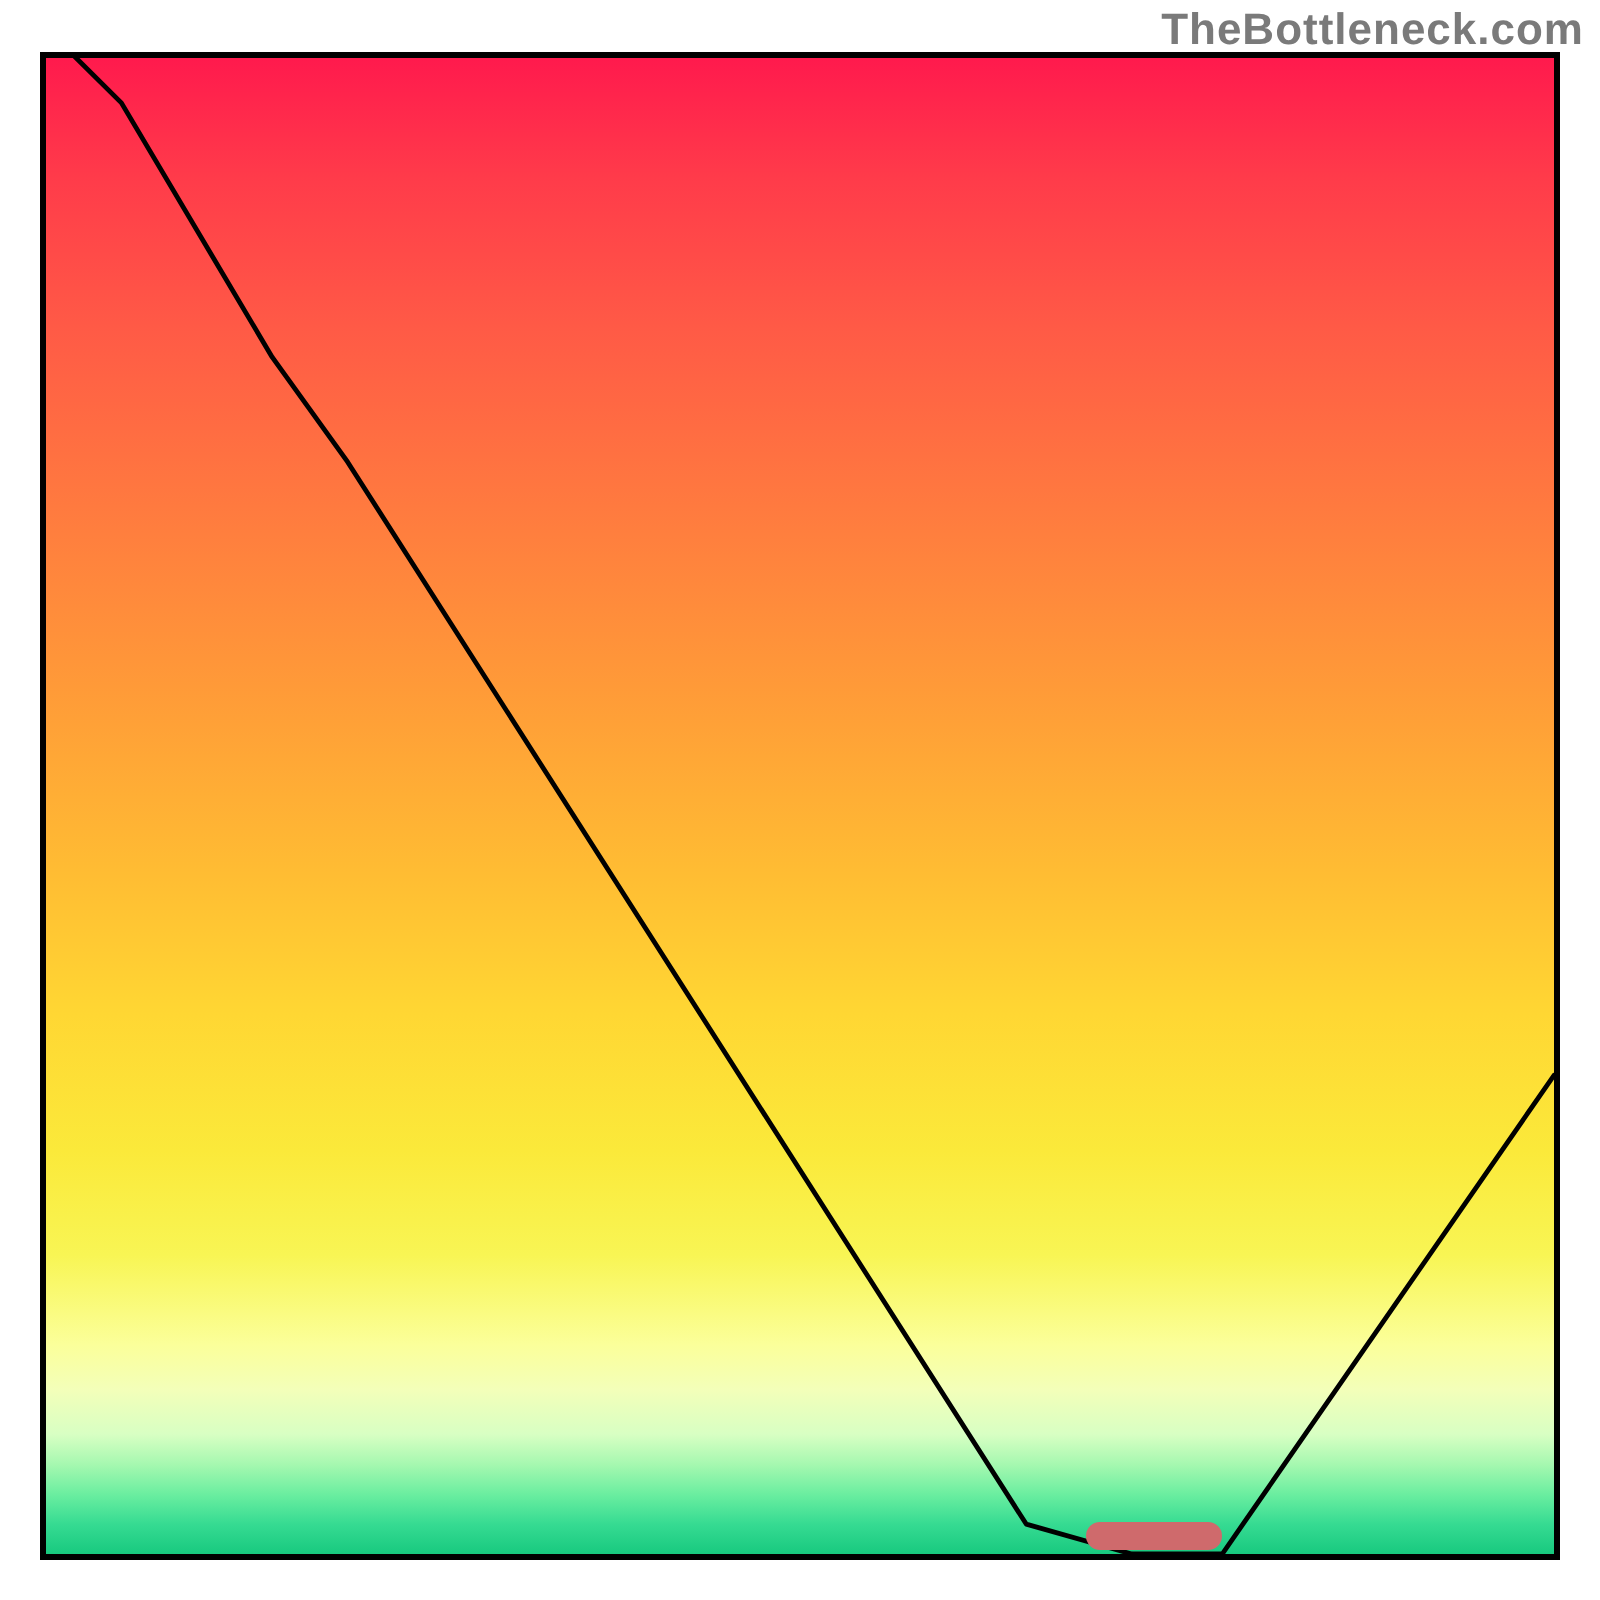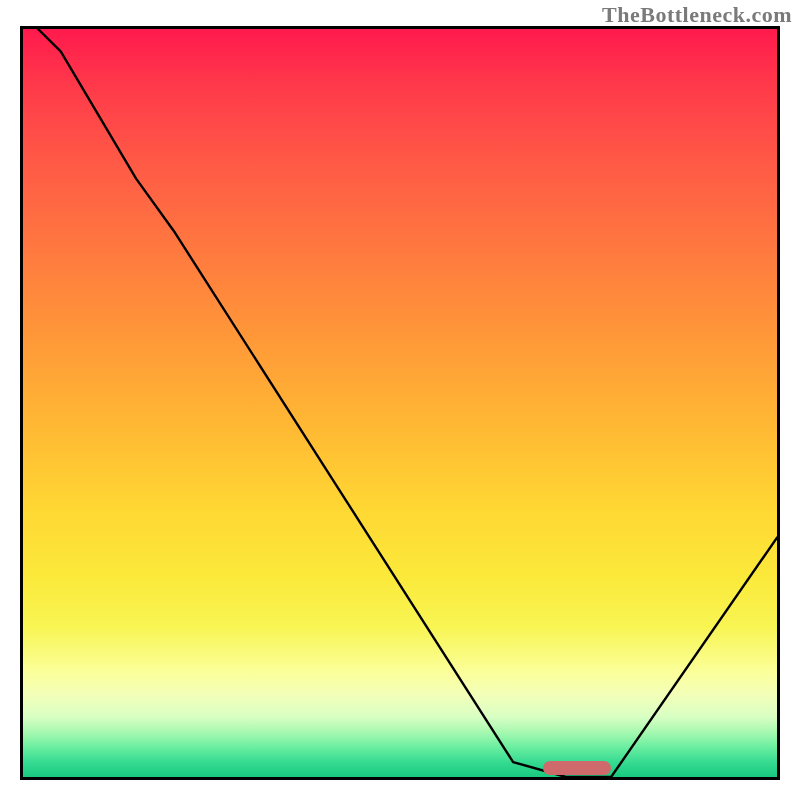--- a/index.html
+++ b/index.html
@@ -7,21 +7,20 @@
     padding: 0;
     width: 800px;
     height: 800px;
     background: #ffffff;
     font-family: Arial, Helvetica, sans-serif;
   }
   .container {
     position: relative;
     width: 800px;
     height: 800px;
-    font-family: Liberation Serif, serif;
   }
   .watermark {
     position: absolute;
     top: 2px;
     right: 8px;
     font-size: 22px;
     font-weight: bold;
     color: #7a7a7a;
     letter-spacing: 0.5px;
     z-index: 10;

